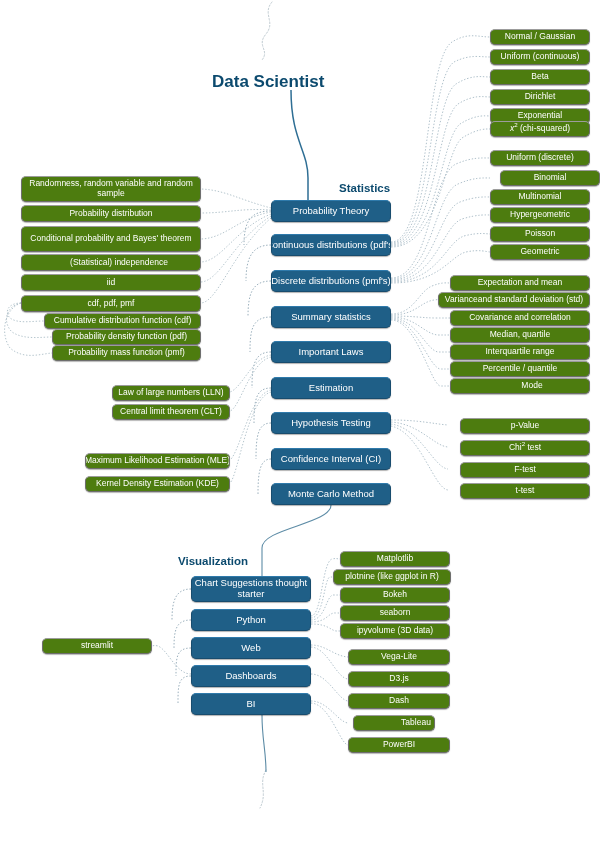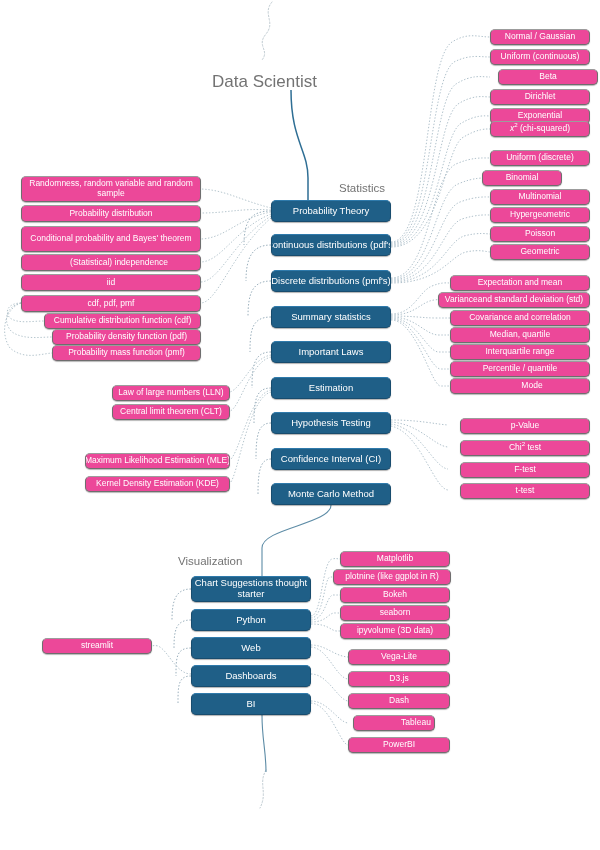--- a/index.html
+++ b/index.html
@@ -51,32 +51,32 @@
   .node-blue {
     background: #1f5f87;
     color: #ffffff;
     font-size: 9.5px;
     border: 1px solid #184c6e;
     border-top: 1px solid #2f7aab;
     box-shadow: 0 1px 1px rgba(0,0,0,0.30);
   }
 
   .node-gray {
-    background: #ec4899;
+    background: #4d7c0f;
     color: #ffffff;
     font-size: 8.5px;
     border: 1px solid #6e6e6e;
     border-top: 1px solid #9c9c9c;
     box-shadow: 0 1px 1px rgba(0,0,0,0.28);
   }
 
   .heading {
     position: absolute;
-    color: #737373;
-    font-weight: normal;
+    color: #0c4a6e;
+    font-weight: bold;
     white-space: nowrap;
   }
 
   .heading-root {
     font-size: 17px;
   }
 
   .heading-section {
     font-size: 11.5px;
   }
@@ -243,39 +243,39 @@
       </div>
       <div class="node node-blue" style="left: 271px; top: 234px; width: 120px; height: 22px;">
         <span>Continuous distributions (pdf's)</span>
       </div>
       <div class="node node-gray" style="left: 490px; top: 29px; width: 100px; height: 16px;">
         <span>Normal / Gaussian</span>
       </div>
       <div class="node node-gray" style="left: 490px; top: 49px; width: 100px; height: 16px;">
         <span>Uniform (continuous)</span>
       </div>
-      <div class="node node-gray" style="left: 490px; top: 69px; width: 100px; height: 16px; margin-left: 8px;">
+      <div class="node node-gray" style="left: 490px; top: 69px; width: 100px; height: 16px;">
         <span>Beta</span>
       </div>
       <div class="node node-gray" style="left: 490px; top: 89px; width: 100px; height: 16px;">
         <span>Dirichlet</span>
       </div>
       <div class="node node-gray" style="left: 490px; top: 108px; width: 100px; height: 16px;">
         <span>Exponential</span>
       </div>
       <div class="node node-gray" style="left: 490px; top: 121px; width: 100px; height: 16px;">
         <span><span class="ital">x</span><span class="sup">2</span> (chi-squared)</span>
       </div>
       <div class="node node-blue" style="left: 271px; top: 270px; width: 120px; height: 22px;">
         <span>Discrete distributions (pmf's)</span>
       </div>
       <div class="node node-gray" style="left: 490px; top: 150px; width: 100px; height: 16px;">
         <span>Uniform (discrete)</span>
       </div>
-      <div class="node node-gray" style="left: 482px; top: 170px; width: 80px; height: 16px;">
+      <div class="node node-gray" style="left: 500px; top: 170px; width: 100px; height: 16px;">
         <span>Binomial</span>
       </div>
       <div class="node node-gray" style="left: 490px; top: 189px; width: 100px; height: 16px;">
         <span>Multinomial</span>
       </div>
       <div class="node node-gray" style="left: 490px; top: 207px; width: 100px; height: 16px;">
         <span>Hypergeometric</span>
       </div>
       <div class="node node-gray" style="left: 490px; top: 226px; width: 100px; height: 16px;">
         <span>Poisson</span>

